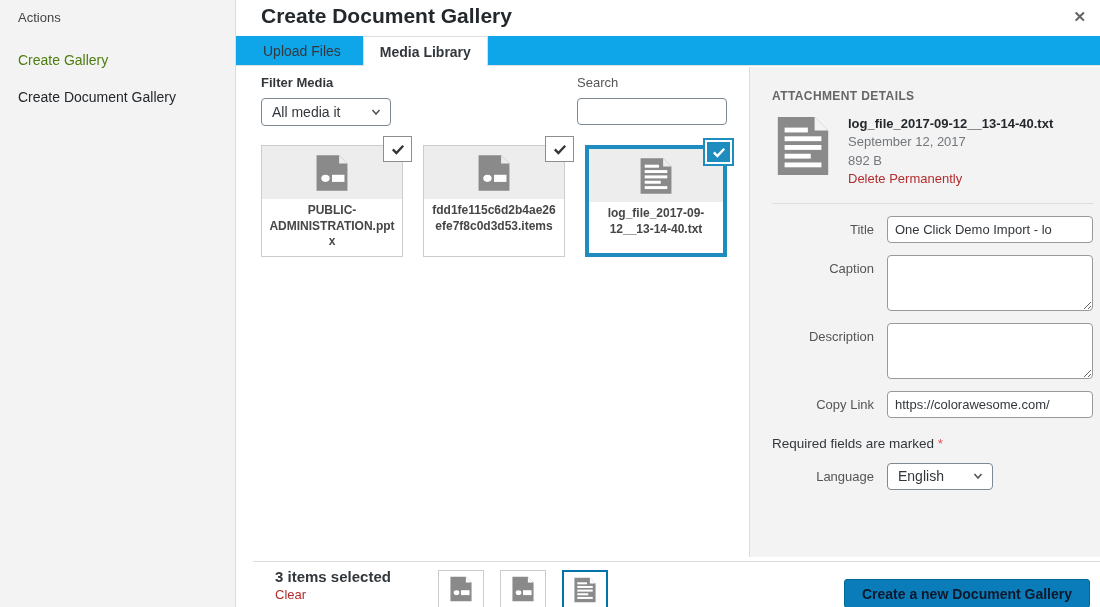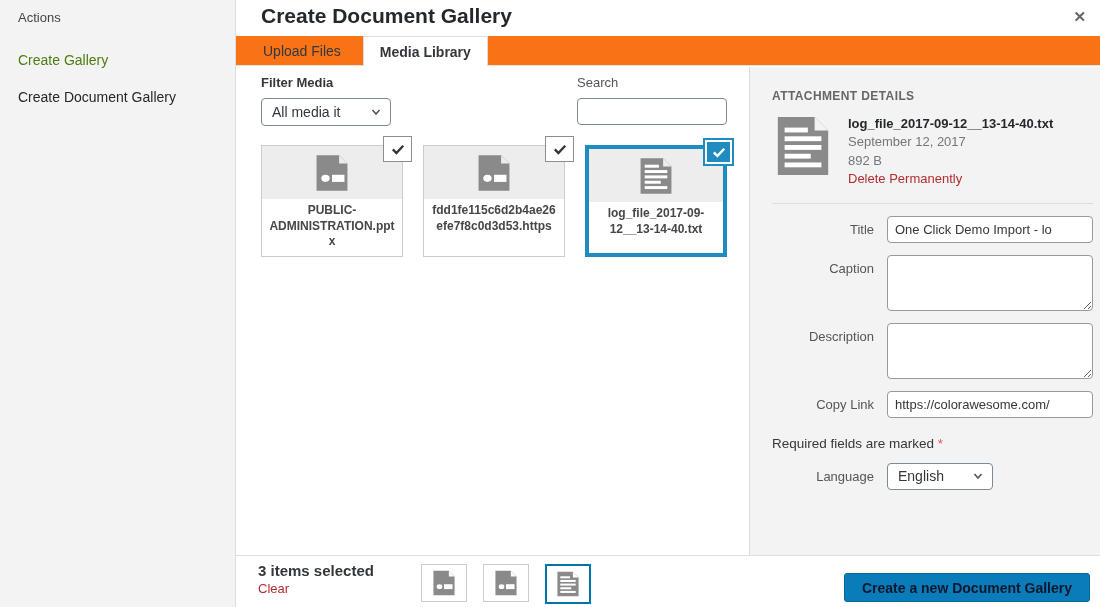--- a/index.html
+++ b/index.html
@@ -24,21 +24,21 @@
   
   .modal { position: absolute; left: 236px; top: 0; right: 0; bottom: 0; background: #fff; }
   .modal-header { position: relative; height: 36px; }
   .modal-title { margin: 0; padding: 4px 0 0 25px; font-size: 21px; font-weight: bold; color: #23282d; }
   .close-btn {
     position: absolute; top: 4px; right: 6px; border: 0; background: none;
     font-size: 15px; font-weight: bold; color: #666; cursor: pointer; padding: 4px 8px;
     font-family: inherit;
   }
   .tabstrip {
-    height: 30px; background: #f97316; border-bottom: 1px solid #e2e2e2;
+    height: 30px; background: #0ea5e9; border-bottom: 1px solid #e2e2e2;
     padding-left: 25px; display: flex; align-items: stretch;
   }
   .tab { display: flex; align-items: center; font-size: 14px; color: #32373c; padding: 0 2px; margin-right: 20px; cursor: pointer; }
   .tab.active { background: #fff; border: 1px solid #ddd; border-bottom: none; padding: 0 16px; margin-bottom: -1px; margin-right: 0; font-weight: bold; }
 
   
   .frame { position: absolute; top: 67px; left: 0; right: 0; bottom: 50px; display: flex; }
   .library { flex: 1; background: #fff; padding: 8px 22px 0 25px; position: relative; }
   .filters { display: flex; justify-content: space-between; }
   .filter-label { display: block; font-size: 13px; font-weight: bold; color: #32373c; margin-bottom: 8px; }
@@ -97,21 +97,21 @@
     width: 222px; border: 1px solid #999; border-radius: 4px; background: #fff;
     font-size: 13px; color: #32373c; font-family: inherit; padding: 4px 7px;
   }
   .text-input { height: 27px; }
   .textarea { height: 56px; }
   .required-note { margin-top: 18px; font-size: 13.5px; color: #32373c; }
   .required-note .star { color: #e65054; }
   .lang-select { width: 106px; height: 27px; }
 
   
-  .toolbar { position: absolute; left: 0; right: 0; bottom: 0; height: 52px; background: #fff; border-top: 1px solid #ddd; }
+  .toolbar { position: absolute; left: 17px; right: 0; bottom: 0; height: 46px; background: #fff; border-top: 1px solid #ddd; }
   .selection { position: absolute; left: 22px; top: 6px; }
   .selection-count { font-size: 15px; font-weight: bold; color: #32373c; }
   .clear-link { font-size: 13px; color: #b32d2e; cursor: pointer; margin-top: 2px; }
   .mini-thumbs { position: absolute; left: 185px; top: 8px; display: flex; gap: 16px; }
   .mini { width: 46px; height: 38px; border: 1px solid #ccc; background: #fff; display: flex; align-items: center; justify-content: center; cursor: pointer; }
   .mini svg { width: 26px; height: 26px; }
   .mini .fold { fill: #fff; }
   .mini.focused { border: 2px solid #0073aa; height: 40px; }
   .primary-btn {
     position: absolute; right: 10px; top: 17px; height: 29px; padding: 0 17px;
@@ -182,21 +182,21 @@
 
           <div class="media-item">
             <div class="thumb">
               <svg viewBox="0 0 64 64">
                 <path d="M6 2h38l14 14v46H6z" fill="#8a8a8a"></path>
                 <path class="fold" d="M44 2l14 14H44z"></path>
                 <ellipse cx="21" cy="41" rx="7" ry="6" fill="#fff"></ellipse>
                 <rect x="32" y="35" width="21" height="12" fill="#fff"></rect>
               </svg>
             </div>
-            <div class="caption">fdd1fe115c6d2b4ae26efe7f8c0d3d53.https</div>
+            <div class="caption">fdd1fe115c6d2b4ae26efe7f8c0d3d53.items</div>
             <div class="badge">
               <svg viewBox="0 0 20 20">
                   <path d="M3.5 10.5l4.5 4.5 8.5-9" fill="none" stroke="currentColor" stroke-width="3"></path>
                 </svg>
             </div>
           </div>
 
           <div class="media-item focused">
             <div class="thumb">
               <svg viewBox="0 0 64 64">

